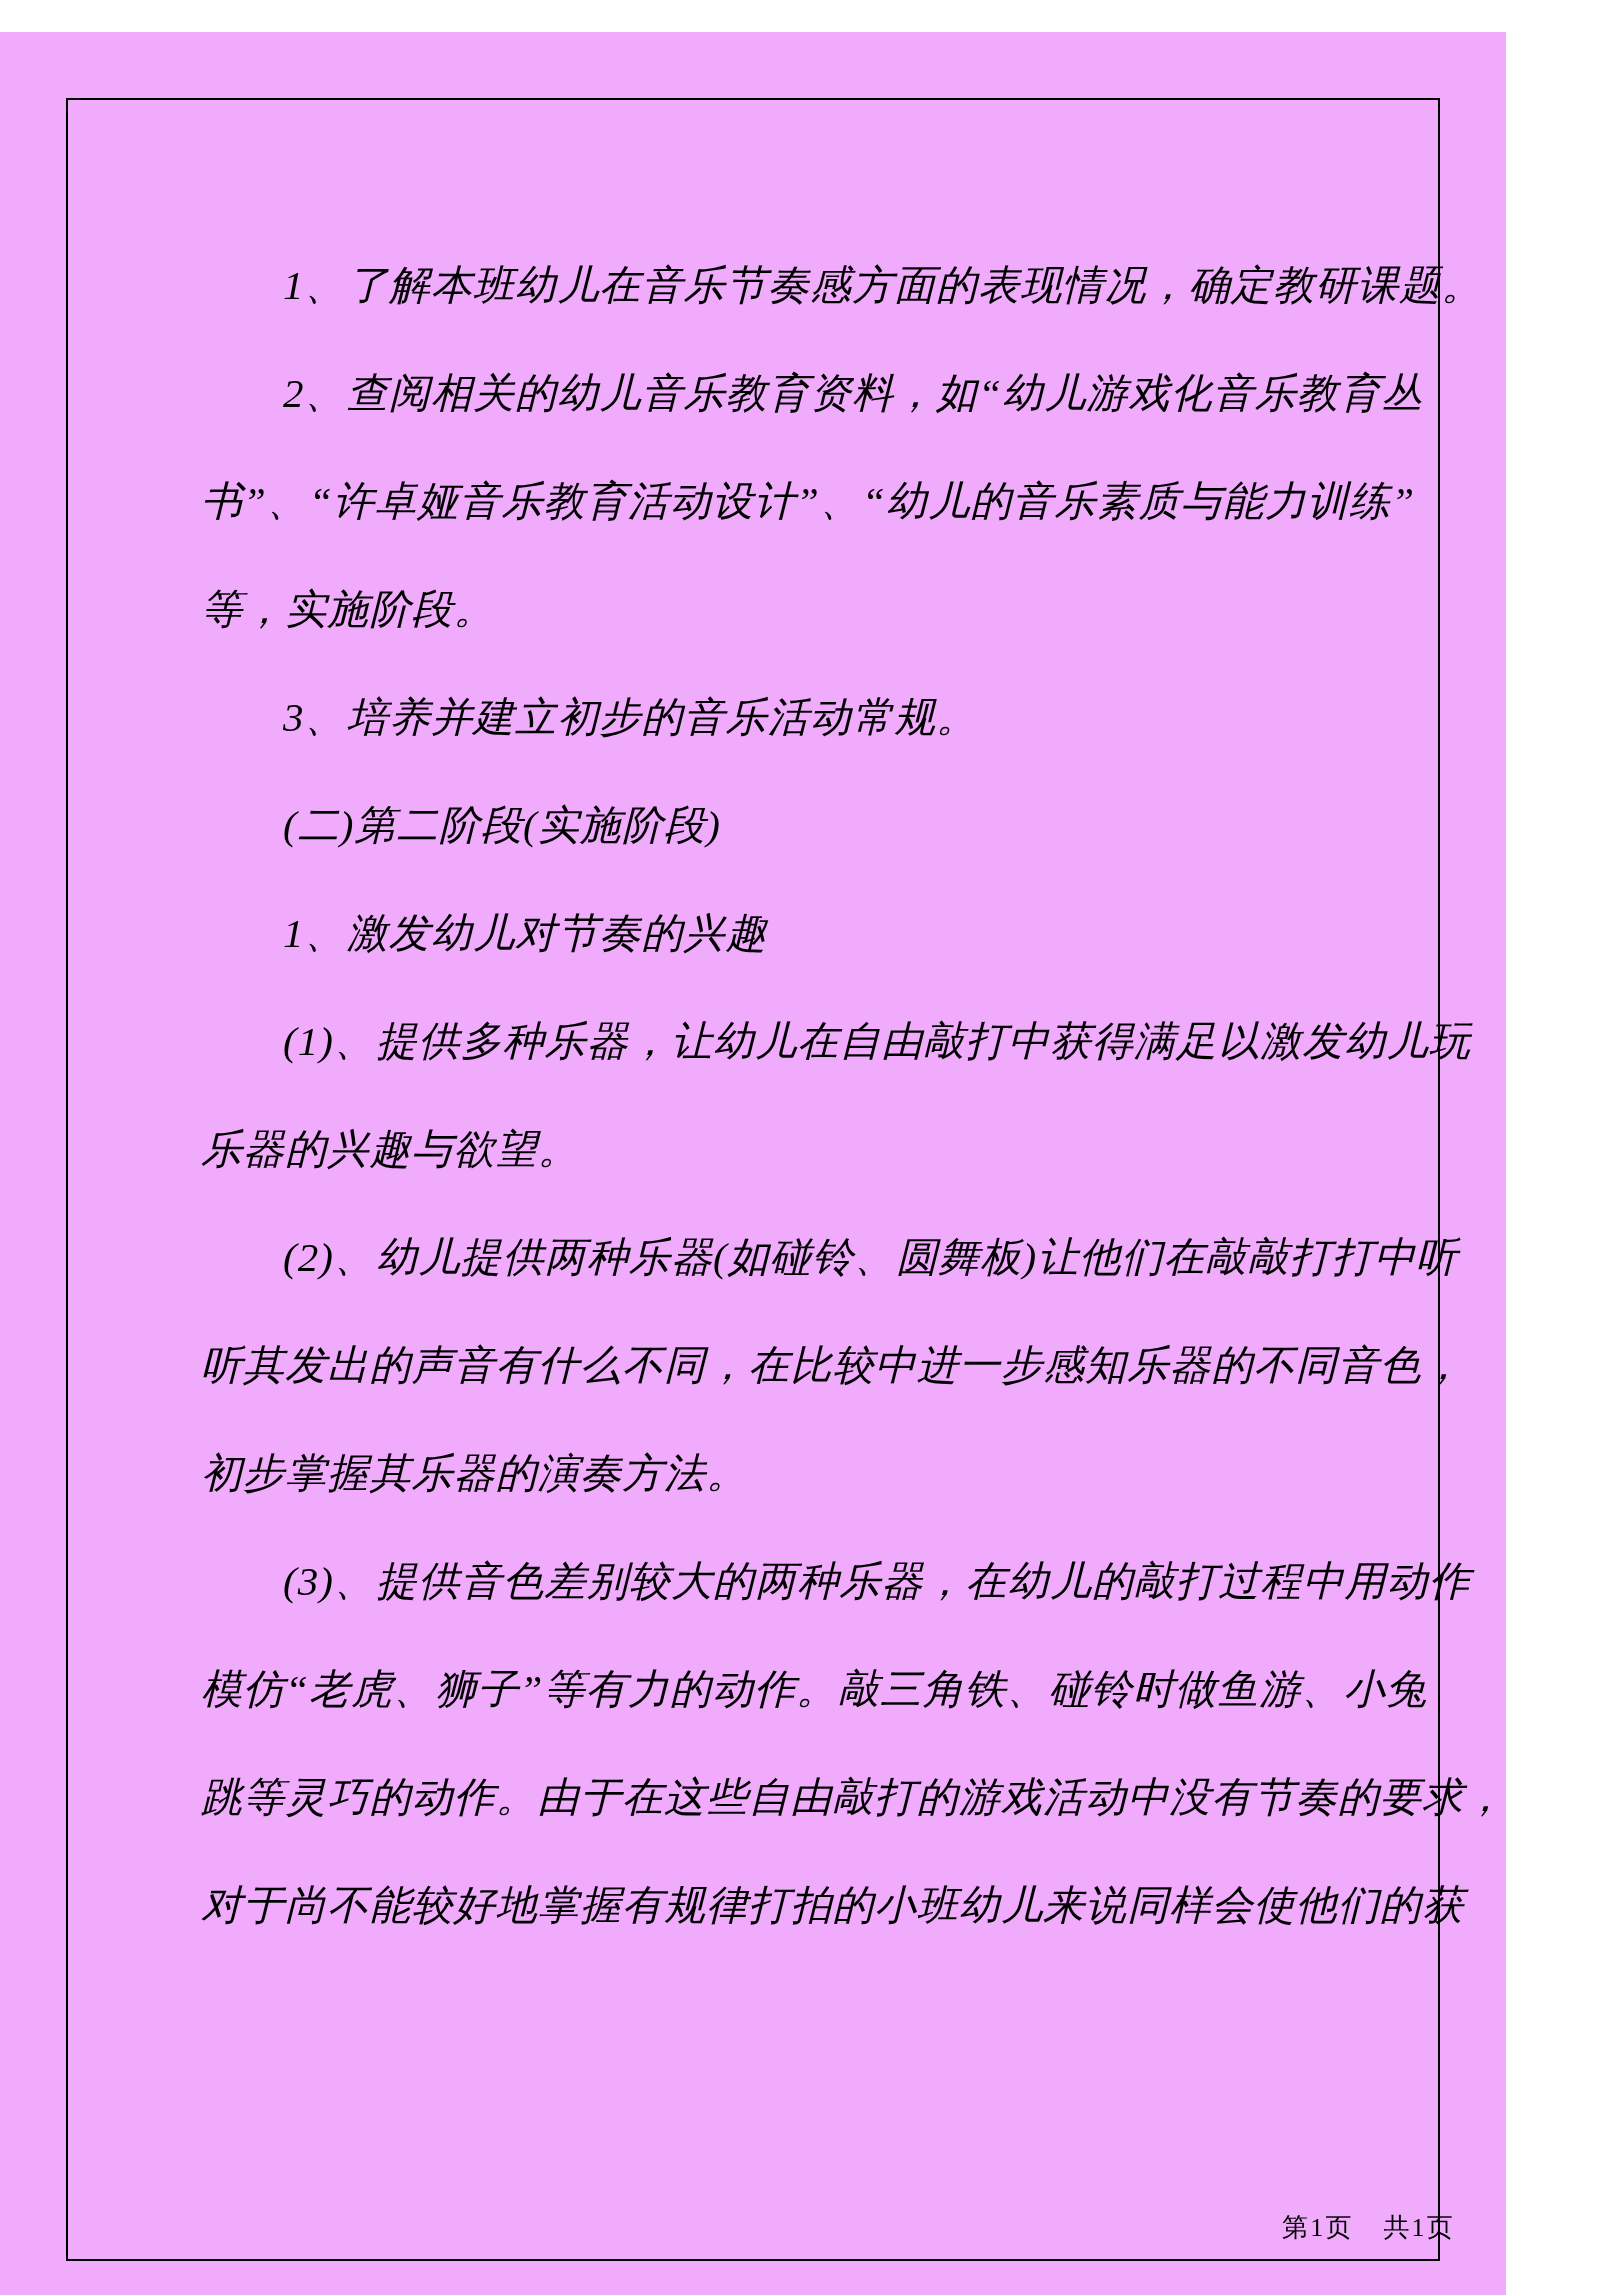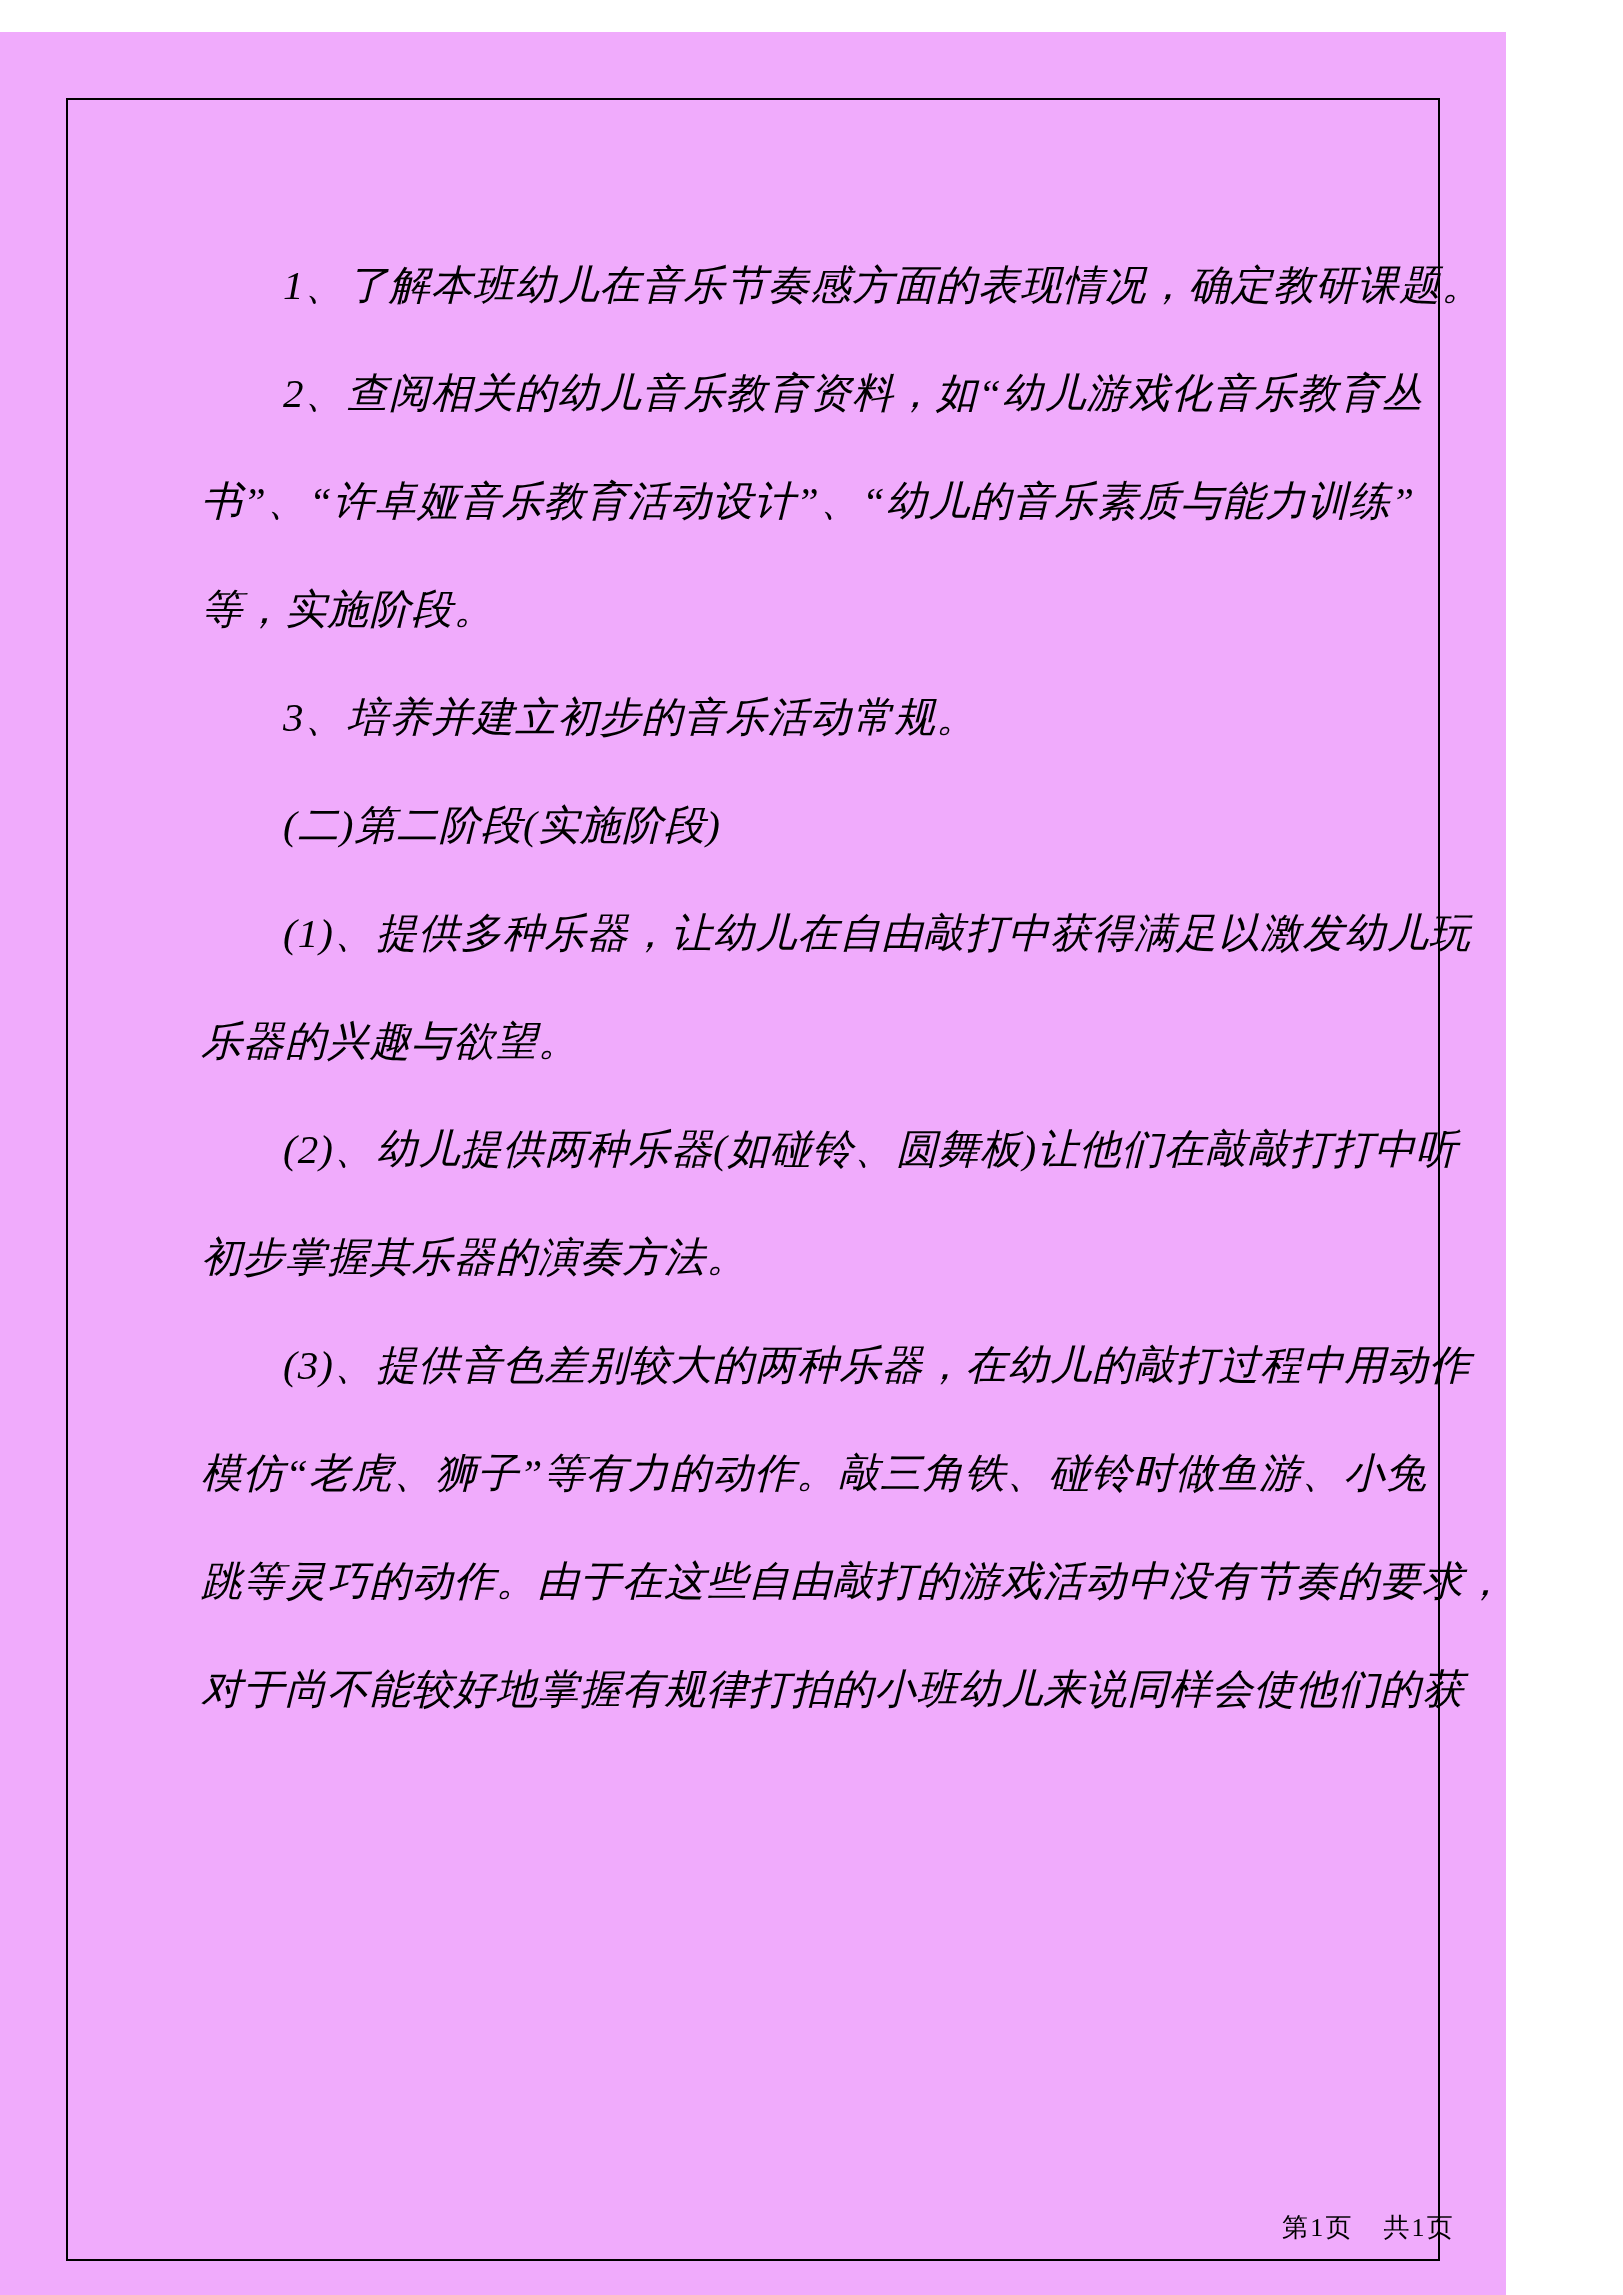--- a/index.html
+++ b/index.html
@@ -58,23 +58,25 @@
 <div class="page">
   <div class="frame"></div>
 
   <div class="content">
     <div class="line indent">1、了解本班幼儿在音乐节奏感方面的表现情况，确定教研课题。</div>
     <div class="line indent">2、查阅相关的幼儿音乐教育资料，如“幼儿游戏化音乐教育丛</div>
     <div class="line">书”、“许卓娅音乐教育活动设计”、“幼儿的音乐素质与能力训练”</div>
     <div class="line">等，实施阶段。</div>
     <div class="line indent">3、培养并建立初步的音乐活动常规。</div>
     <div class="line indent">(二)第二阶段(实施阶段)</div>
+    <div class="line indent">1、激发幼儿对节奏的兴趣</div>
     <div class="line indent">(1)、提供多种乐器，让幼儿在自由敲打中获得满足以激发幼儿玩</div>
     <div class="line">乐器的兴趣与欲望。</div>
     <div class="line indent">(2)、幼儿提供两种乐器(如碰铃、圆舞板)让他们在敲敲打打中听</div>
+    <div class="line">听其发出的声音有什么不同，在比较中进一步感知乐器的不同音色，</div>
     <div class="line">初步掌握其乐器的演奏方法。</div>
     <div class="line indent">(3)、提供音色差别较大的两种乐器，在幼儿的敲打过程中用动作</div>
     <div class="line">模仿“老虎、狮子”等有力的动作。敲三角铁、碰铃时做鱼游、小兔</div>
     <div class="line">跳等灵巧的动作。由于在这些自由敲打的游戏活动中没有节奏的要求，</div>
     <div class="line">对于尚不能较好地掌握有规律打拍的小班幼儿来说同样会使他们的获</div>
   </div>
 
   <div class="footer">
     <span>第1页 共1页</span>
   </div>

